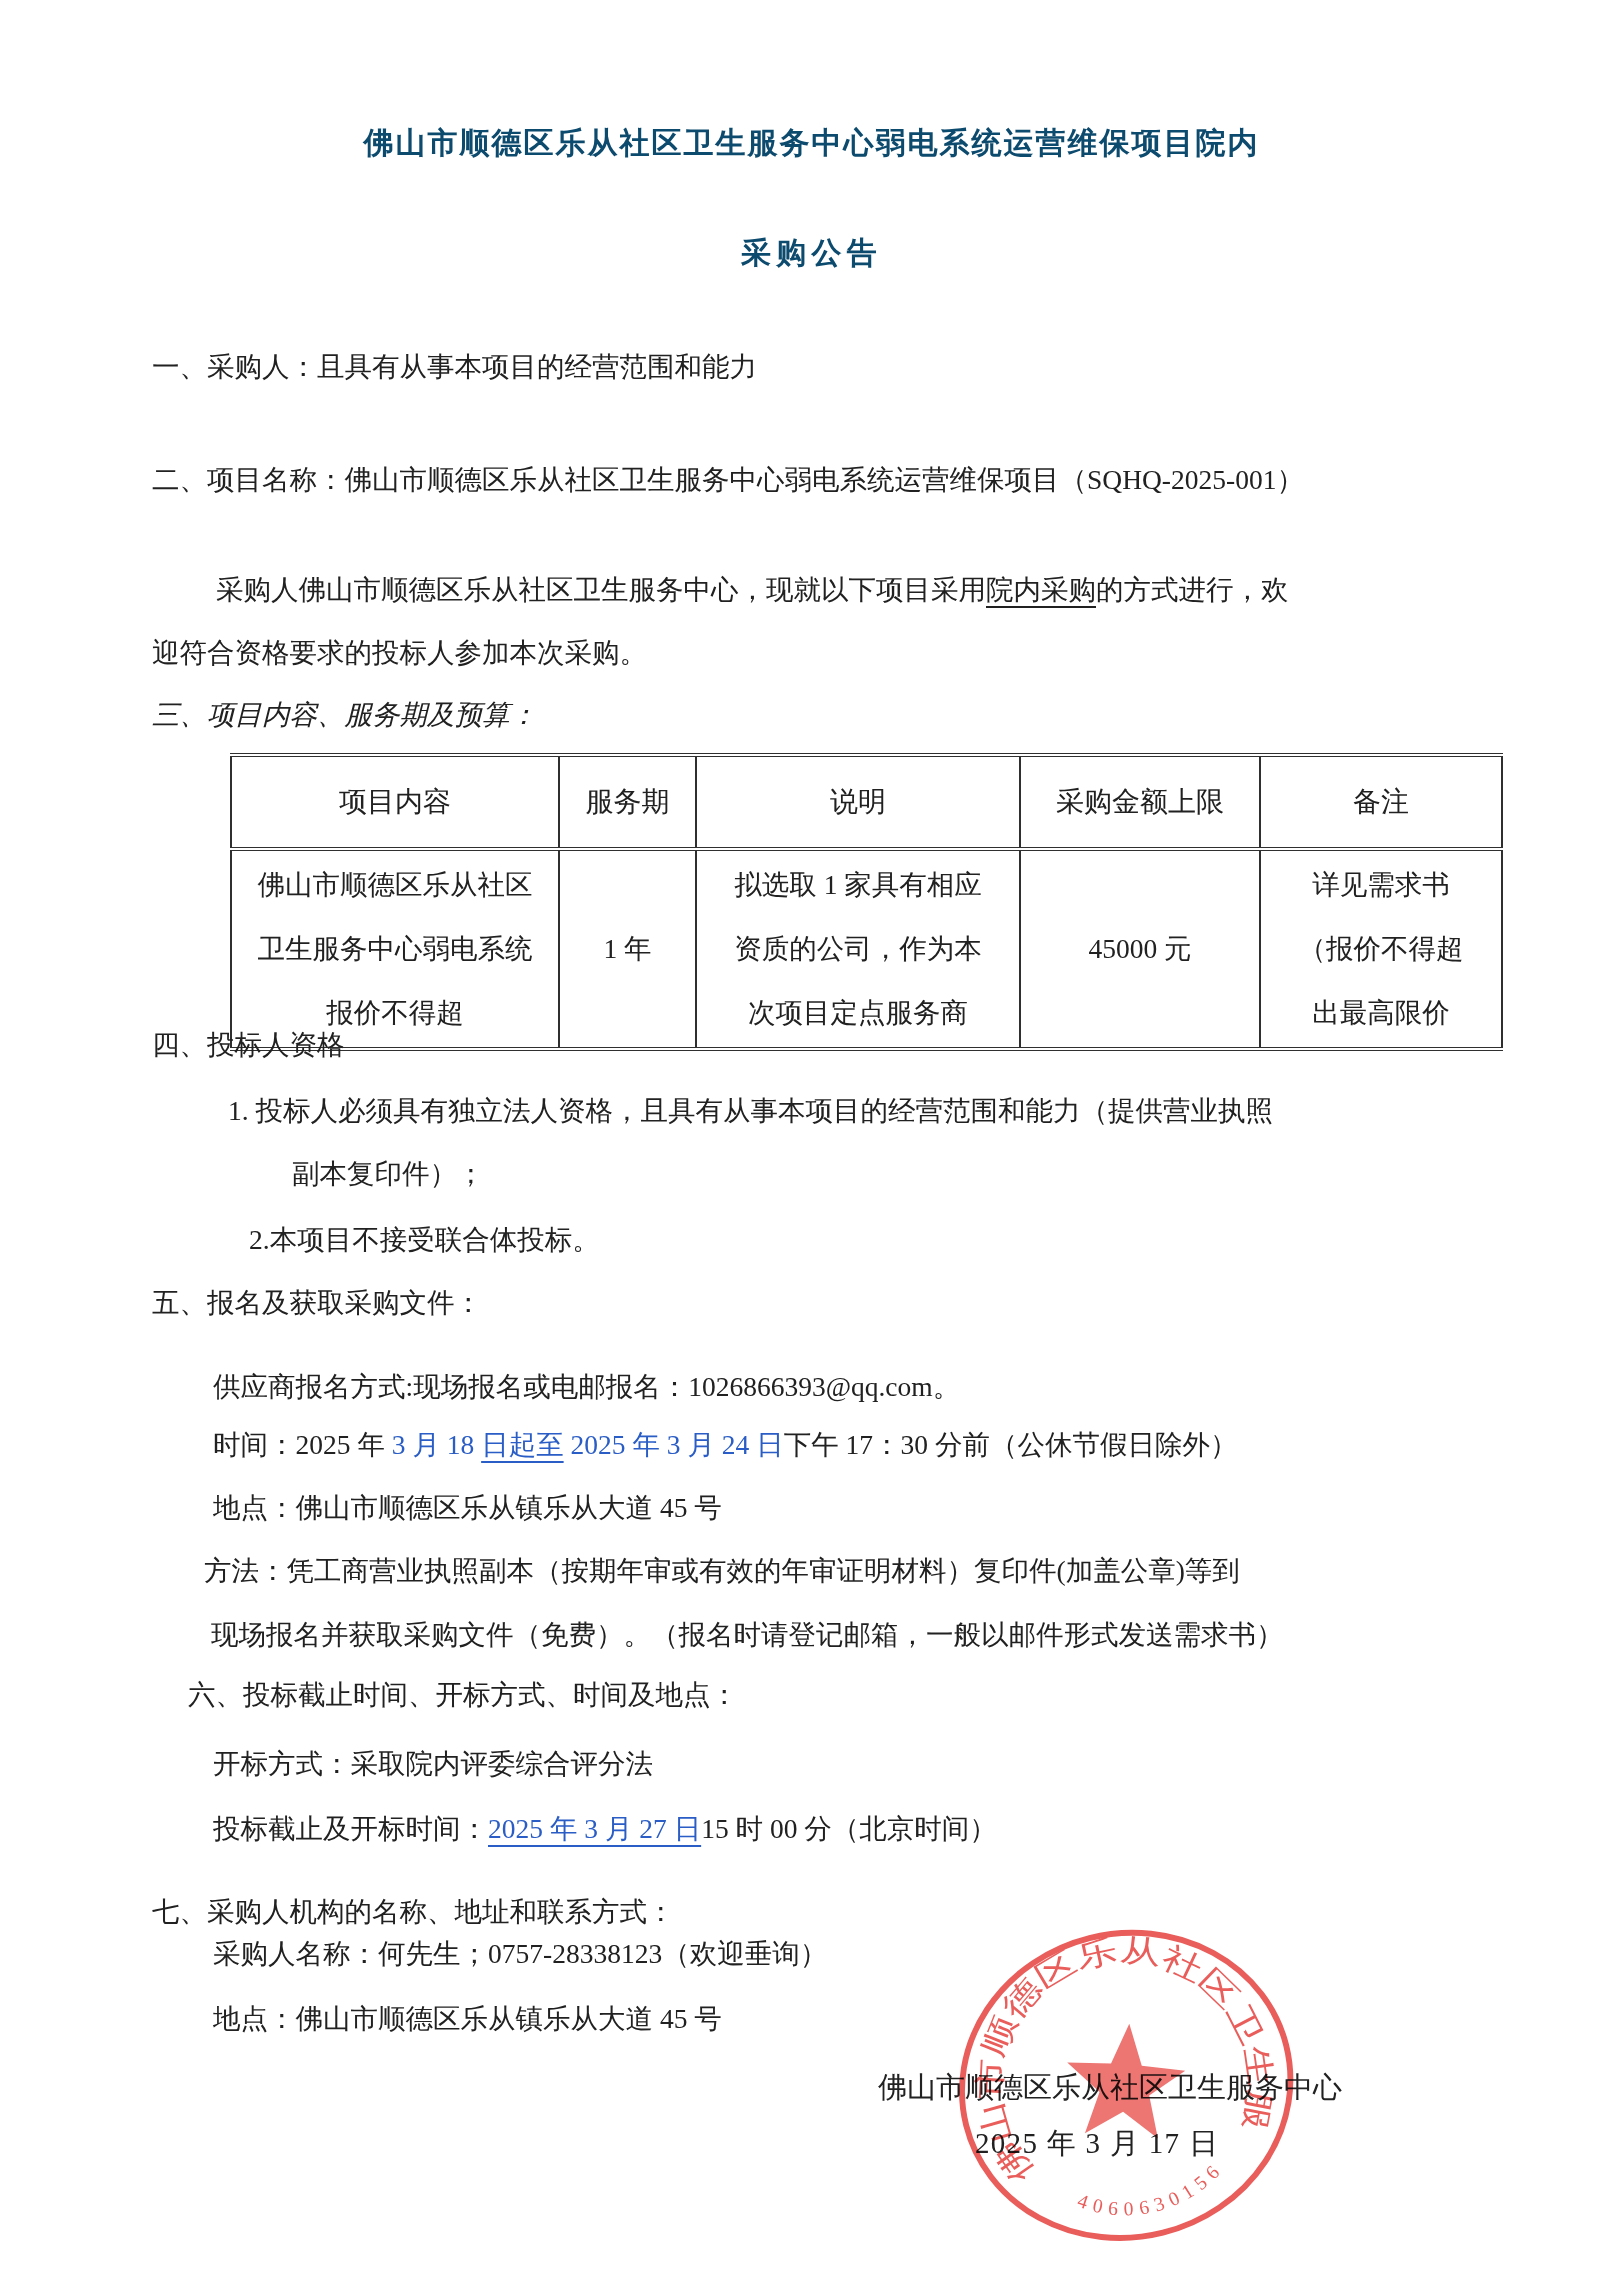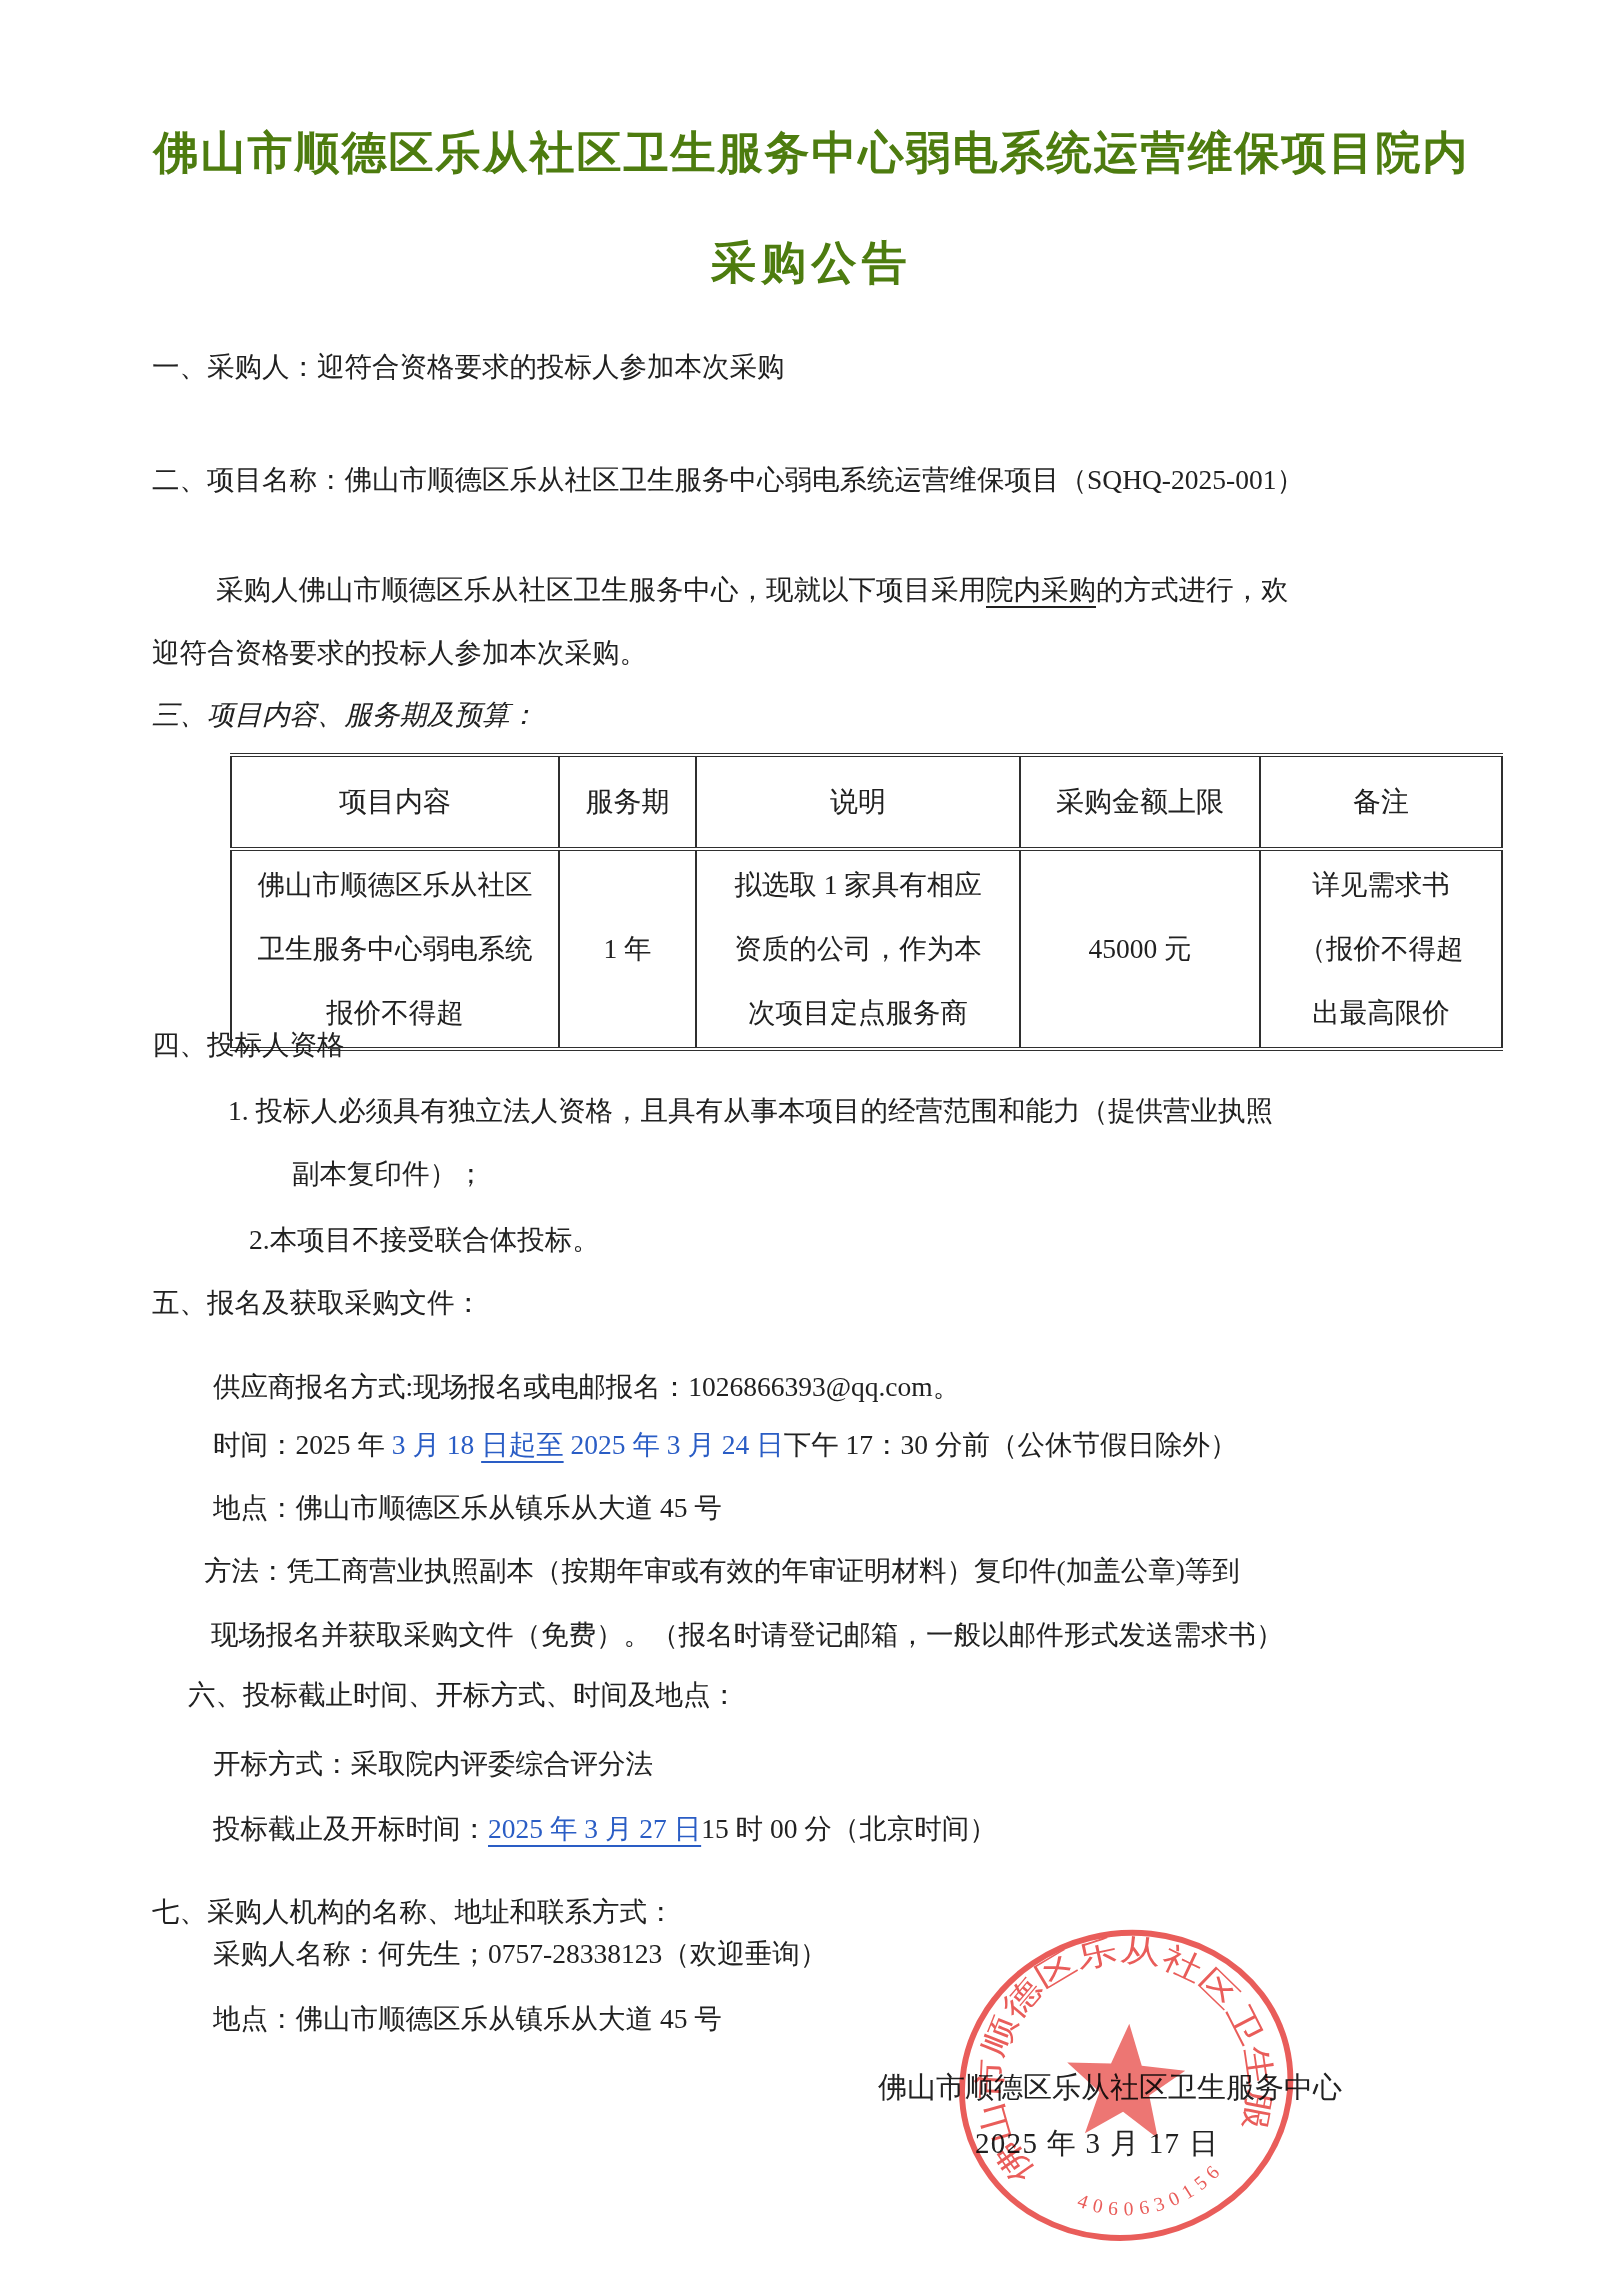--- a/index.html
+++ b/index.html
@@ -22,23 +22,23 @@
     font-size:27.5px;
     line-height:41px;
     white-space:nowrap;
     color:var(--ink);
   }
   .title{
     position:absolute;
     left:0;right:0;
     text-align:center;
     font-weight:bold;
-    font-size:45px;
+    font-size:30px;
     letter-spacing:2px;
-    color:#4d7c0f;
+    color:#0c4a6e;
   }
   .sect{left:152px;}
   .indent{left:213px;}
   .blue{color:var(--blue);}
   .u{
     text-decoration:underline;
     text-decoration-thickness:2px;
     text-underline-offset:6.5px;
   }
   table.doc{
@@ -83,21 +83,21 @@
   }
 </style>
 </head>
 <body>
 
 <div class="page">
 
   <div class="title" style="top:123px;">佛山市顺德区乐从社区卫生服务中心弱电系统运营维保项目院内</div>
   <div class="title" style="top:233px;letter-spacing:5.2px;">采购公告</div>
 
-  <div class="line sect" style="top:346px;">一、采购人：迎符合资格要求的投标人参加本次采购</div>
+  <div class="line sect" style="top:346px;">一、采购人：且具有从事本项目的经营范围和能力</div>
 
   <div class="line sect" style="top:459px;">二、项目名称：佛山市顺德区乐从社区卫生服务中心弱电系统运营维保项目（SQHQ-2025-001）</div>
 
   <div class="line" style="left:216px;top:569px;"><span>采购人佛山市顺德区乐从社区卫生服务中心，现就以下项目采用</span><span class="u">院内采购</span><span>的方式进行，欢</span></div>
   <div class="line sect" style="top:632px;">迎符合资格要求的投标人参加本次采购。</div>
 
   <div class="line sect" style="top:694px;font-style:italic;">三、项目内容、服务期及预算：</div>
 
   <table class="doc">
     <colgroup>

